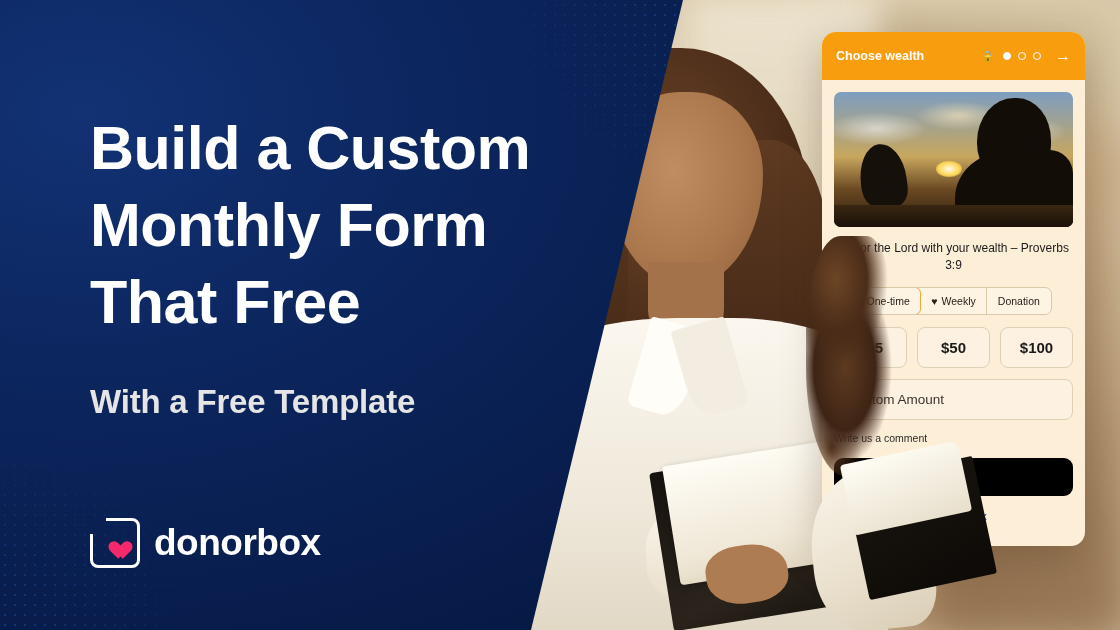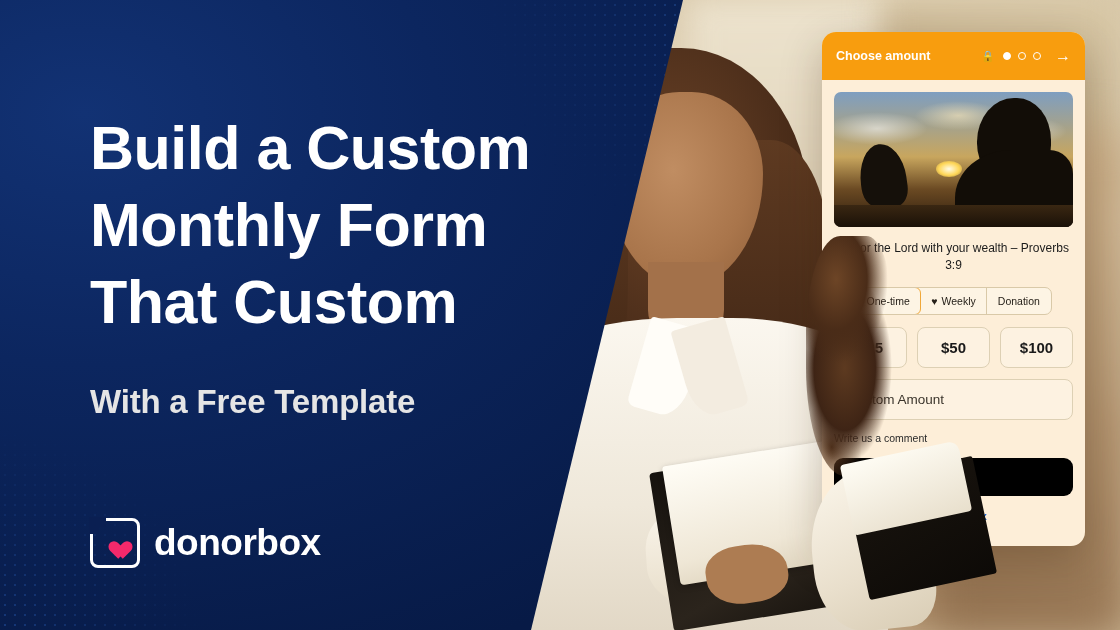--- a/index.html
+++ b/index.html
@@ -318,36 +318,36 @@
 
 <div id="blue-panel">
   <div class="dotfield"></div>
   <div class="dotfield-top"></div>
 </div>
 
 <div id="left-content">
   <h1 id="headline">
     <span class="hl-line">Build a Custom</span>
     <span class="hl-line">Monthly Form</span>
-    <span class="hl-line">That Custom</span>
+    <span class="hl-line">That Free</span>
   </h1>
   <div id="subheadline">With a Free Template</div>
 </div>
 
 <div id="brand-logo">
   <span class="logo-mark">
     <span class="heart"></span>
   </span>
   <span class="logo-word">donorbox</span>
 </div>
 
 <div id="donation-card">
 
   <div id="form-header">
-    <span class="ttl">Choose amount</span>
+    <span class="ttl">Choose wealth</span>
     <span class="lock">🔒</span>
     <span class="dots">
       <span class="dot on"></span>
       <span class="dot"></span>
       <span class="dot"></span>
     </span>
     <span class="arrow">→</span>
   </div>
 
   <div id="form-body">

